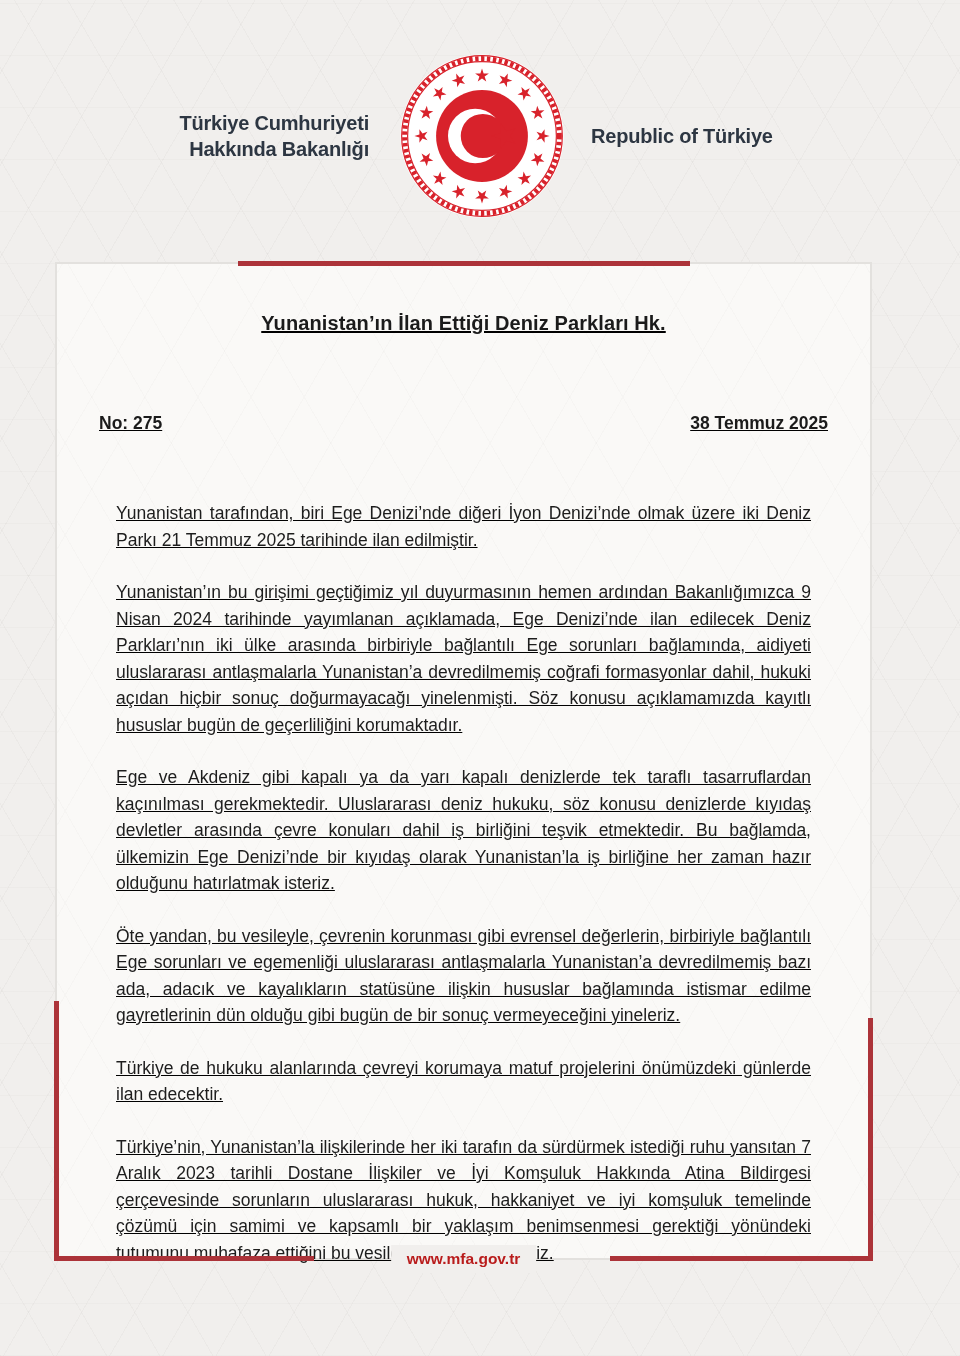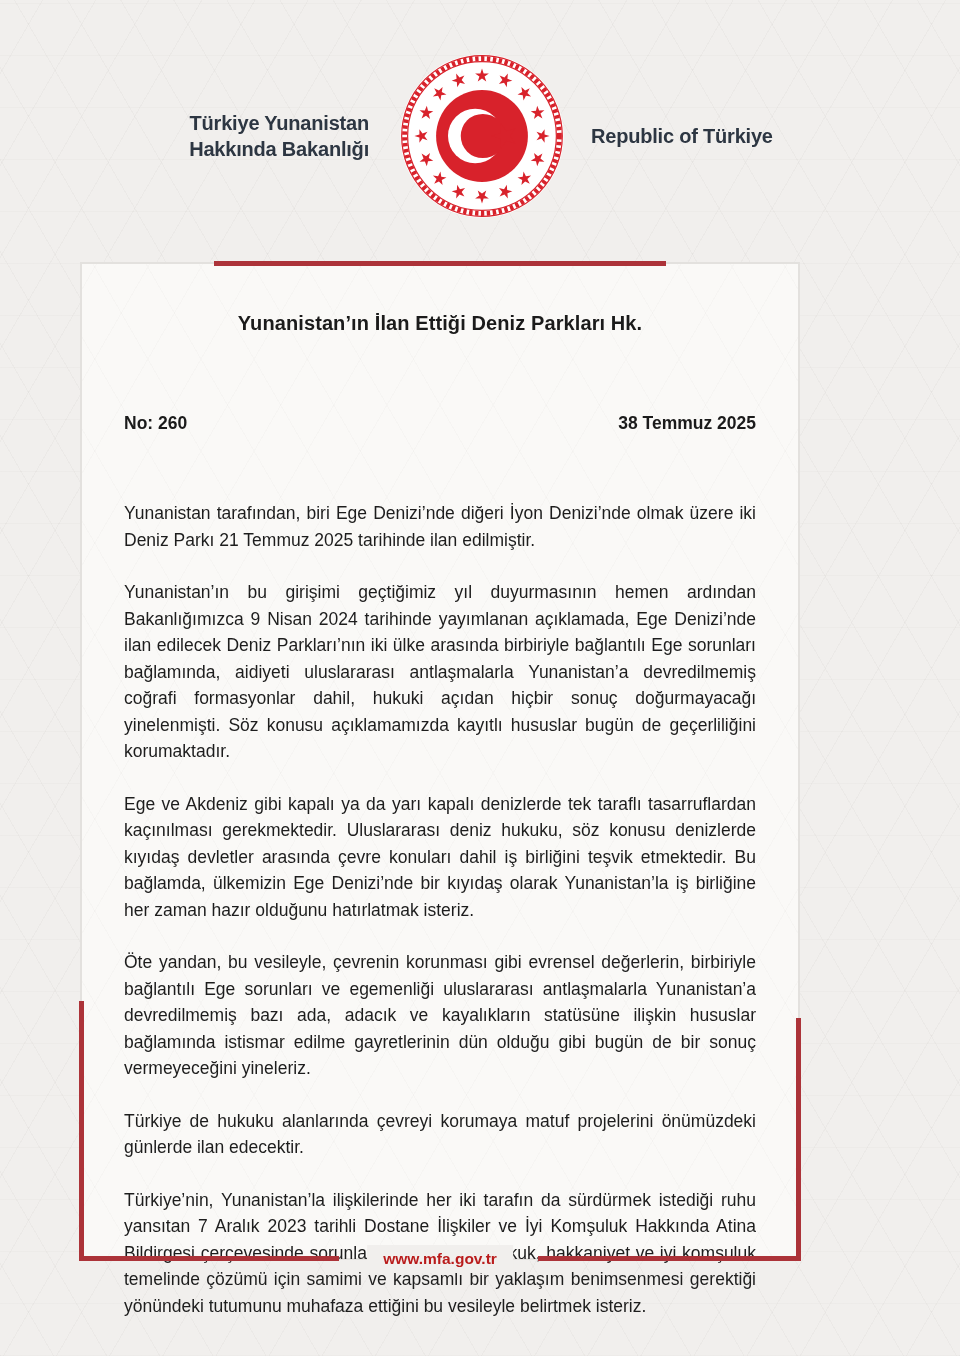--- a/index.html
+++ b/index.html
@@ -27,26 +27,27 @@
   .lh-text {
     color:#2d3642; font-size:20px; font-weight:bold;
     line-height:26px; letter-spacing:-0.2px; width:226px;
   }
   .lh-left  { text-align:right; margin-right:28px; }
   .lh-right { text-align:left;  margin-left:24px; }
   .emblem { width:170px; height:170px; flex:0 0 auto; }
 
   
   .card {
-    position:absolute; left:80px; top:262px; width:720px; height:998px;
+    position:absolute; left:55px; top:262px; width:817px; height:998px;
     background-color:#faf9f7;
     background-image:
       repeating-linear-gradient(60deg,  rgba(160,155,150,0.045) 0 1px, transparent 1px 46px),
       repeating-linear-gradient(-60deg, rgba(160,155,150,0.045) 0 1px, transparent 1px 46px);
     border:2px solid #e3e1de;
+    text-decoration:underline;
   }
   .accent-top {
     position:absolute; top:-3px; left:50%; transform:translateX(-50%);
     width:452px; height:5px; background:#ac3339;
   }
   .red-left   { position:absolute; left:-3px;  bottom:-3px; width:5px; height:260px; background:#ac3339; }
   .red-right  { position:absolute; right:-3px; bottom:-3px; width:5px; height:243px; background:#ac3339; }
   .red-bottom-left  { position:absolute; left:-3px;  bottom:-3px; width:260px; height:5px; background:#ac3339; }
   .red-bottom-right { position:absolute; right:-3px; bottom:-3px; width:263px; height:5px; background:#ac3339; }
   .footer-url {
@@ -58,34 +59,34 @@
 
   
   .title {
     margin:48px 40px 0; text-align:center;
     font-size:20px; font-weight:bold; color:#1b1b1b; letter-spacing:0.1px;
   }
   .meta-row {
     display:flex; justify-content:space-between; align-items:baseline;
     margin:78px 42px 0; font-size:17.5px; font-weight:bold; color:#1b1b1b;
   }
-  .body-text { margin:66px 42px 0; }
+  .body-text { margin:66px 59px 0; }
   .body-text p {
     font-size:17.5px; line-height:26.5px; color:#1d1d1d;
     text-align:justify; margin:0 0 26px;
   }
 </style>
 </head>
 <body>
 
 <div class="page">
 
   <header class="letterhead">
     <div class="lh-text lh-left">
-      <div>Türkiye Yunanistan</div>
+      <div>Türkiye Cumhuriyeti</div>
       <div>Hakkında Bakanlığı</div>
     </div>
 
     <div class="emblem">
       <svg viewBox="-100 -100 200 200" width="170" height="170" aria-hidden="true">
         <defs>
           <path id="st" d="M0,-10 L2.23,-3.07 L9.51,-3.09 L3.61,1.17 L5.88,8.09 L0,3.8 L-5.88,8.09 L-3.61,1.17 L-9.51,-3.09 L-2.23,-3.07 Z" fill="#d8222b"></path>
         </defs>
         <circle r="96" fill="#ffffff"></circle>
         <circle r="94.5" fill="none" stroke="#d8222b" stroke-width="1.4"></circle>
@@ -122,21 +123,21 @@
   <main class="card">
     <div class="accent-top"></div>
     <div class="red-left"></div>
     <div class="red-right"></div>
     <div class="red-bottom-left"></div>
     <div class="red-bottom-right"></div>
 
     <h1 class="title">Yunanistan’ın İlan Ettiği Deniz Parkları Hk.</h1>
 
     <div class="meta-row">
-      <span>No: 260</span>
+      <span>No: 275</span>
       <span>38 Temmuz 2025</span>
     </div>
 
     <div class="body-text" id="paragraphs">
         <p>Yunanistan tarafından, biri Ege Denizi’nde diğeri İyon Denizi’nde olmak üzere iki Deniz Parkı 21 Temmuz 2025 tarihinde ilan edilmiştir.</p>
         <p>Yunanistan’ın bu girişimi geçtiğimiz yıl duyurmasının hemen ardından Bakanlığımızca 9 Nisan 2024 tarihinde yayımlanan açıklamada, Ege Denizi’nde ilan edilecek Deniz Parkları’nın iki ülke arasında birbiriyle bağlantılı Ege sorunları bağlamında, aidiyeti uluslararası antlaşmalarla Yunanistan’a devredilmemiş coğrafi formasyonlar dahil, hukuki açıdan hiçbir sonuç doğurmayacağı yinelenmişti. Söz konusu açıklamamızda kayıtlı hususlar bugün de geçerliliğini korumaktadır.</p>
         <p>Ege ve Akdeniz gibi kapalı ya da yarı kapalı denizlerde tek taraflı tasarruflardan kaçınılması gerekmektedir. Uluslararası deniz hukuku, söz konusu denizlerde kıyıdaş devletler arasında çevre konuları dahil iş birliğini teşvik etmektedir. Bu bağlamda, ülkemizin Ege Denizi’nde bir kıyıdaş olarak Yunanistan’la iş birliğine her zaman hazır olduğunu hatırlatmak isteriz.</p>
         <p>Öte yandan, bu vesileyle, çevrenin korunması gibi evrensel değerlerin, birbiriyle bağlantılı Ege sorunları ve egemenliği uluslararası antlaşmalarla Yunanistan’a devredilmemiş bazı ada, adacık ve kayalıkların statüsüne ilişkin hususlar bağlamında istismar edilme gayretlerinin dün olduğu gibi bugün de bir sonuç vermeyeceğini yineleriz.</p>
         <p>Türkiye de hukuku alanlarında çevreyi korumaya matuf projelerini önümüzdeki günlerde ilan edecektir.</p>
         <p>Türkiye’nin, Yunanistan’la ilişkilerinde her iki tarafın da sürdürmek istediği ruhu yansıtan 7 Aralık 2023 tarihli Dostane İlişkiler ve İyi Komşuluk Hakkında Atina Bildirgesi çerçevesinde sorunların uluslararası hukuk, hakkaniyet ve iyi komşuluk temelinde çözümü için samimi ve kapsamlı bir yaklaşım benimsenmesi gerektiği yönündeki tutumunu muhafaza ettiğini bu vesileyle belirtmek isteriz.</p>

